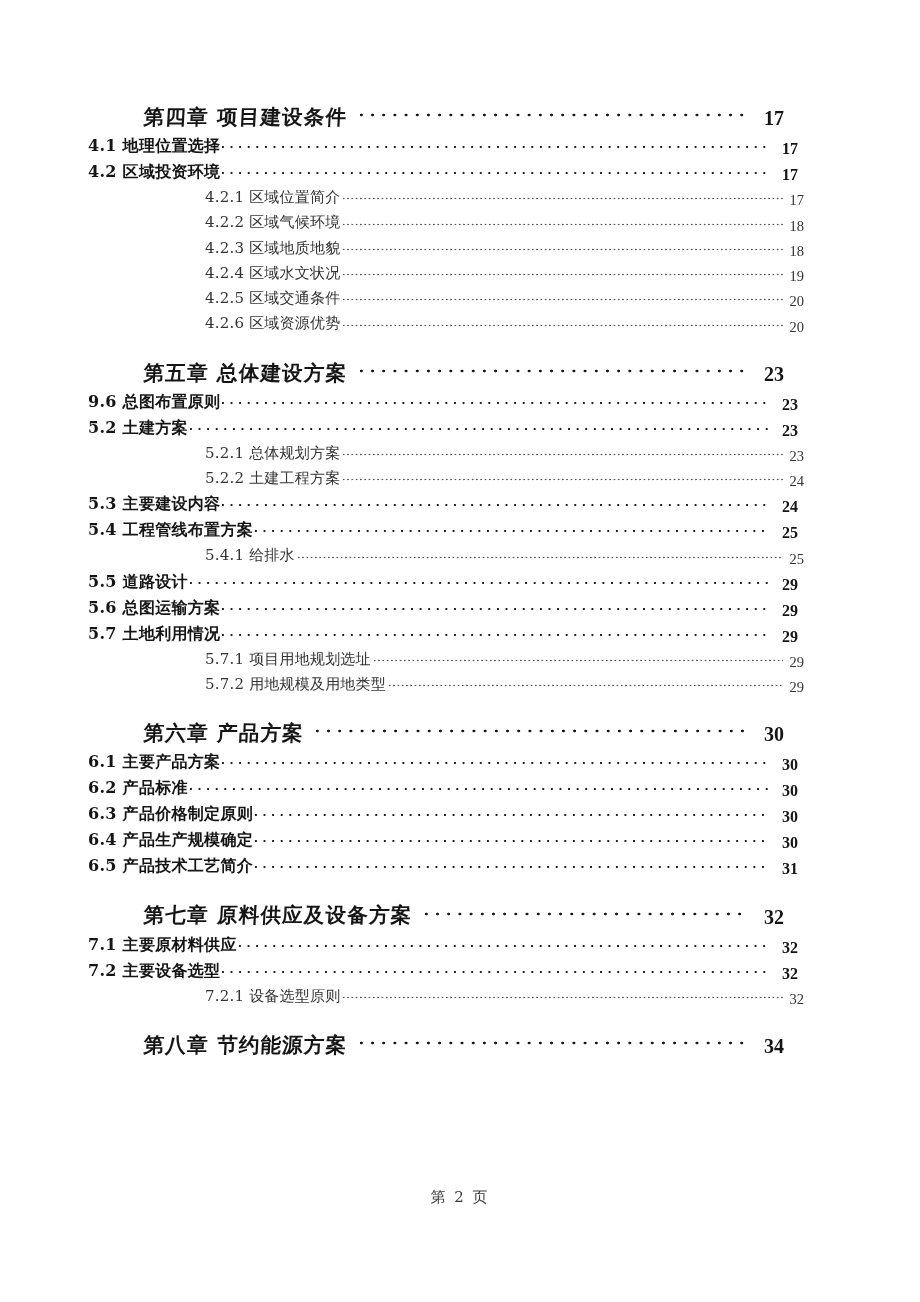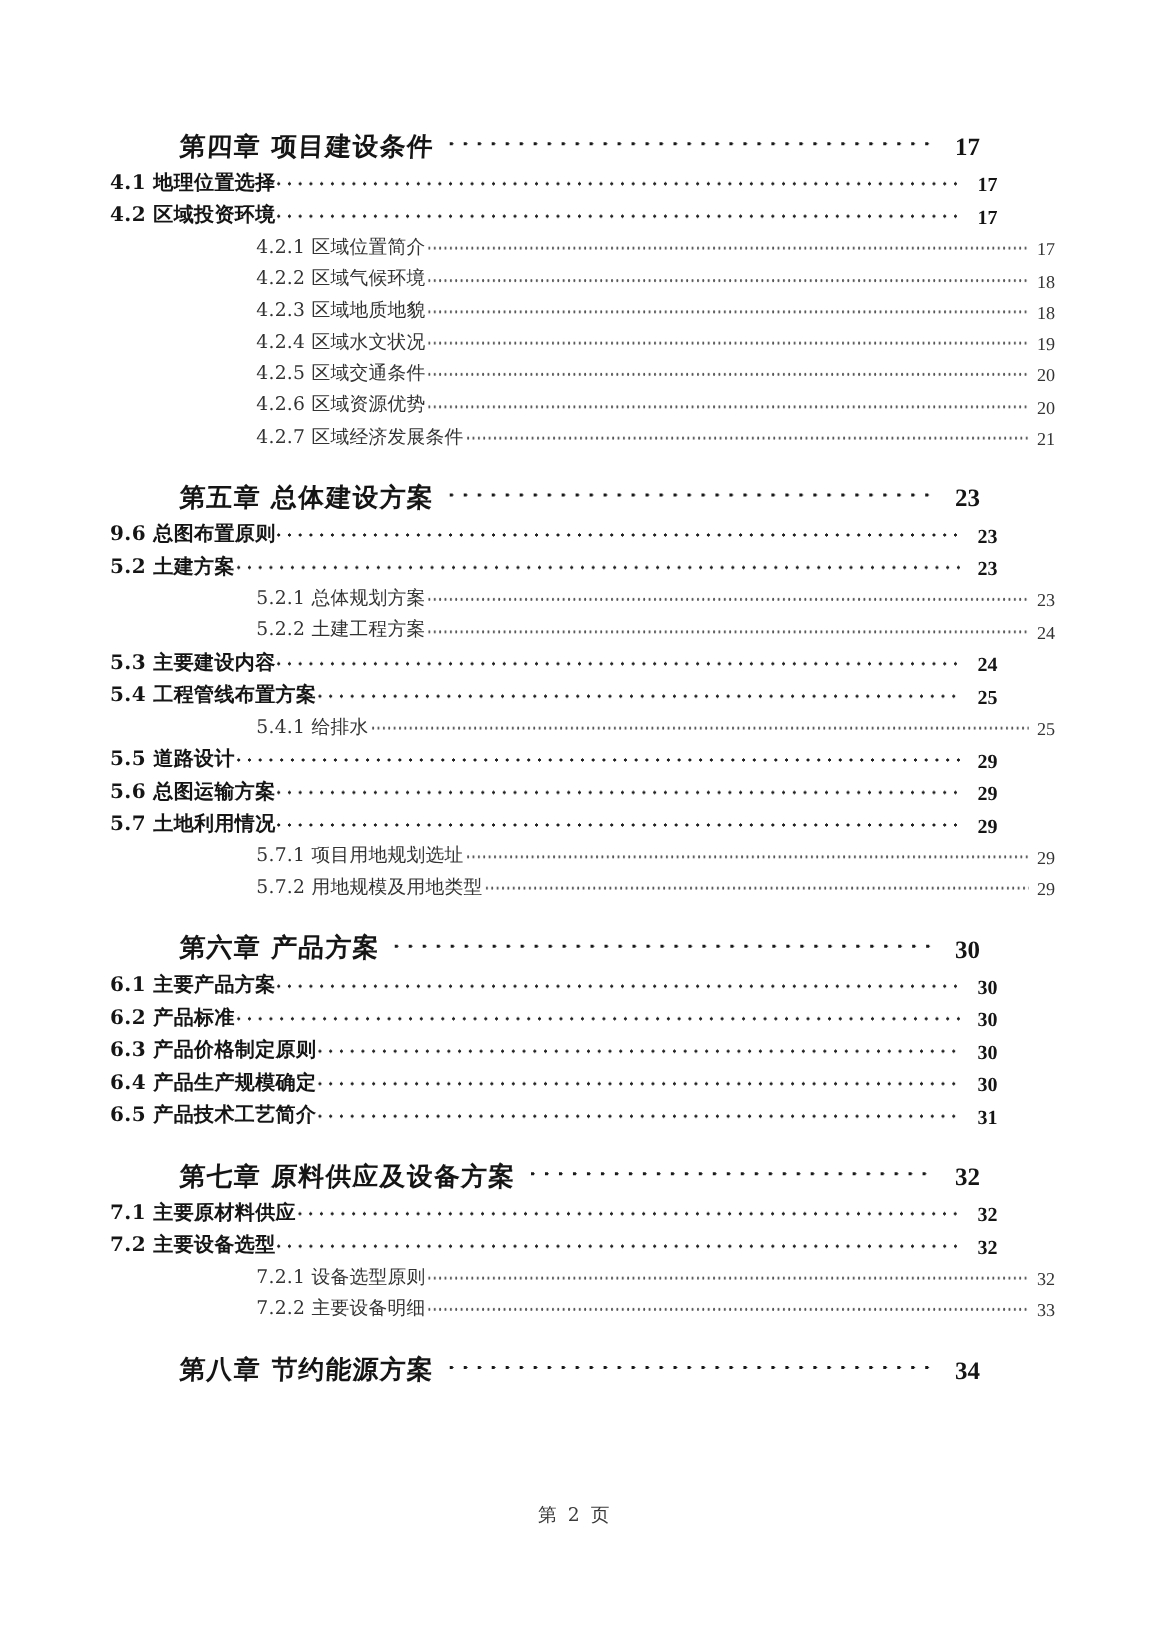--- a/index.html
+++ b/index.html
@@ -124,21 +124,21 @@
   .lvl2 .pageno {
     font-size: 16px;
     font-weight: bold;
     padding-left: 4px;
     width: 24px;
   }
 
   
   .lvl3 {
     padding-left: 205px;
-    padding-right: 76px;
+    padding-right: 116px;
     font-size: 15px;
     font-weight: normal;
     margin-bottom: 2px;
   }
   .lvl3 .title {
     font-weight: normal;
     letter-spacing: 0.2px;
     padding-right: 2px;
     line-height: 1.55;
     color: #333;
@@ -165,21 +165,20 @@
   .footer {
     position: absolute;
     left: 0;
     top: 1188px;
     width: 920px;
     text-align: center;
     font-size: 15px;
     color: #3a3a3a;
     letter-spacing: 2px;
     font-family: "DejaVu Serif", "Liberation Serif", serif;
-    margin-top: 15px;
   }
 </style>
 </head>
 <body>
 
 <div class="page">
 
   <div class="toc" id="toc-list">
       <div class="row lvl1">
         <span class="title">第四章  项目建设条件</span>
@@ -219,25 +218,20 @@
       <div class="row lvl3">
         <span class="title">4.2.5 区域交通条件</span>
         <span class="leader"></span>
         <span class="pageno">20</span>
       </div>
       <div class="row lvl3">
         <span class="title">4.2.6 区域资源优势</span>
         <span class="leader"></span>
         <span class="pageno">20</span>
       </div>
-      <div class="row lvl3">
-        <span class="title">4.2.7 区域经济发展条件</span>
-        <span class="leader"></span>
-        <span class="pageno">21</span>
-      </div>
       <div class="chapter-gap"></div>
       <div class="row lvl1">
         <span class="title">第五章  总体建设方案</span>
         <span class="leader"></span>
         <span class="pageno">23</span>
       </div>
       <div class="row lvl2">
         <span class="title">9.6 总图布置原则</span>
         <span class="leader"></span>
         <span class="pageno">23</span>
@@ -342,25 +336,20 @@
       <div class="row lvl2">
         <span class="title">7.2 主要设备选型</span>
         <span class="leader"></span>
         <span class="pageno">32</span>
       </div>
       <div class="row lvl3">
         <span class="title">7.2.1 设备选型原则</span>
         <span class="leader"></span>
         <span class="pageno">32</span>
       </div>
-      <div class="row lvl3">
-        <span class="title">7.2.2 主要设备明细</span>
-        <span class="leader"></span>
-        <span class="pageno">33</span>
-      </div>
       <div class="chapter-gap"></div>
       <div class="row lvl1">
         <span class="title">第八章 节约能源方案</span>
         <span class="leader"></span>
         <span class="pageno">34</span>
       </div>
     </div>
 
   <div class="footer">第 2 页</div>
 

